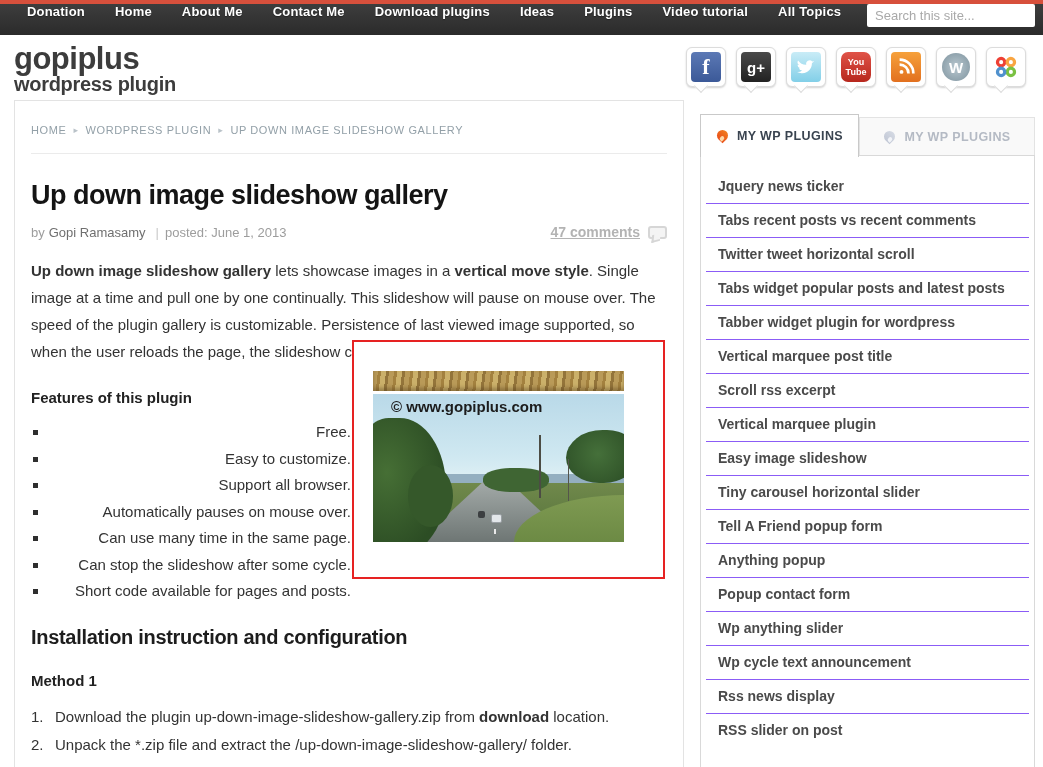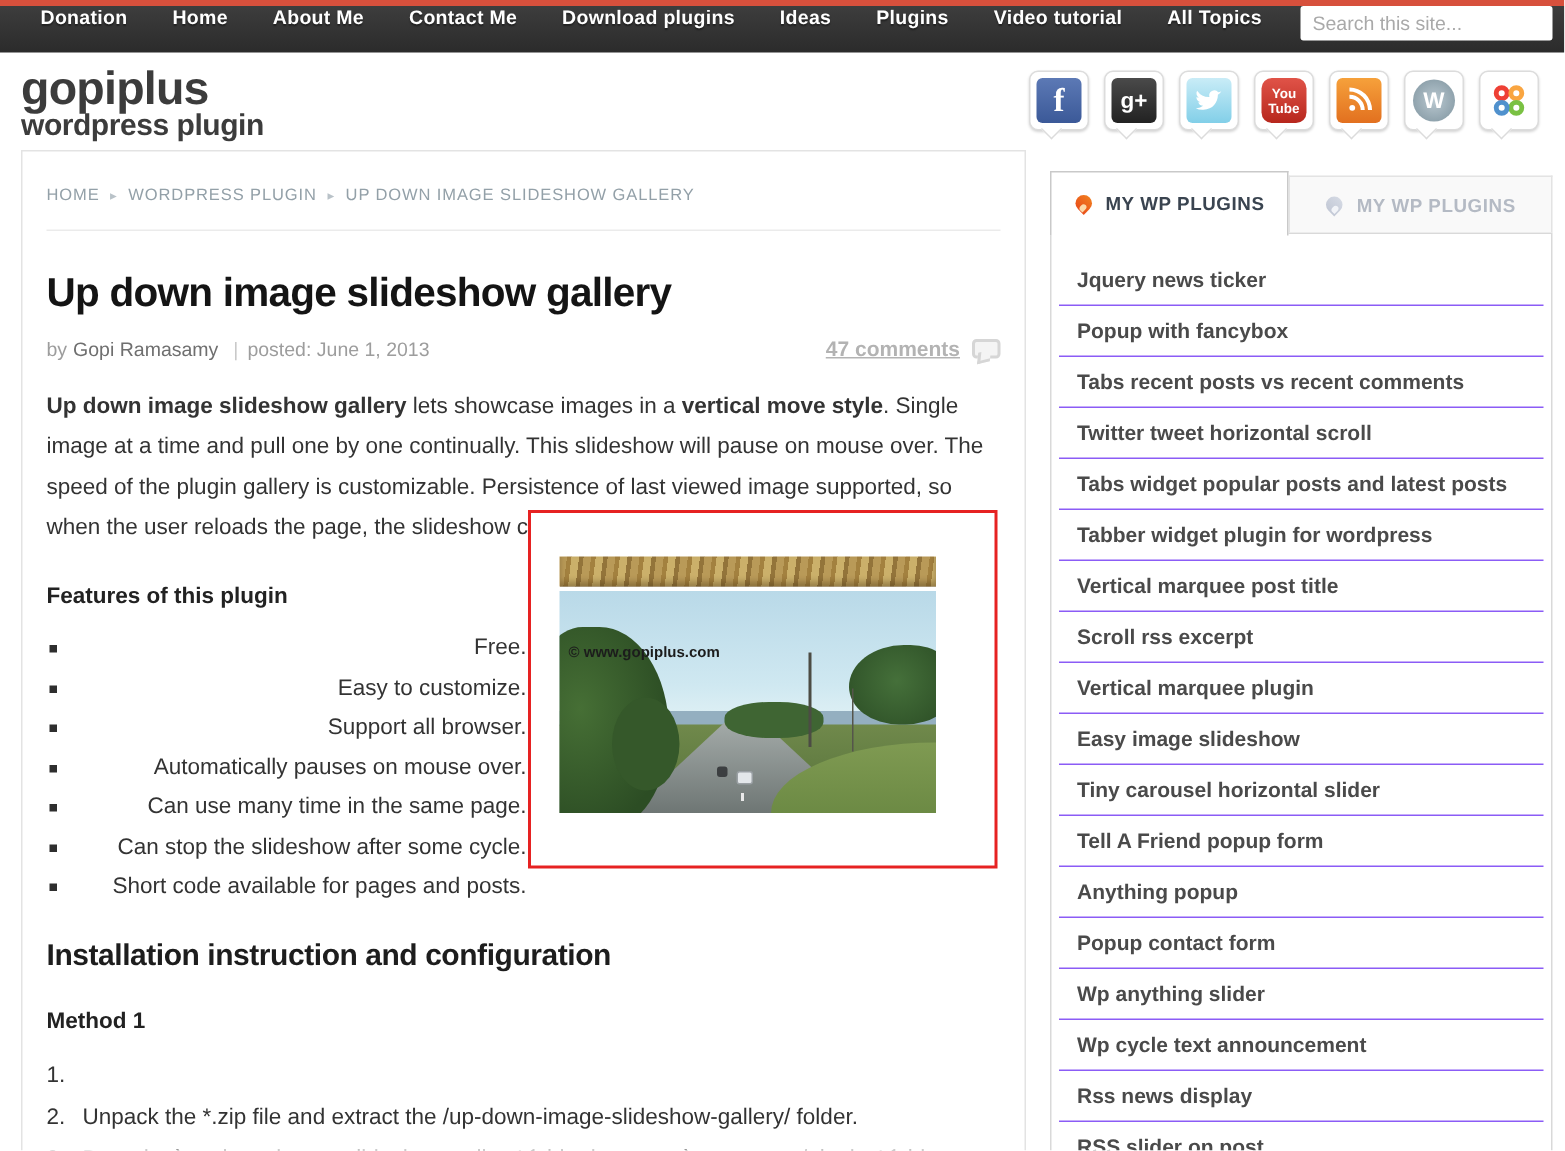--- a/index.html
+++ b/index.html
@@ -95,21 +95,21 @@
   .roadline { position:absolute; left:49%; bottom:0; width:2px; height:40%; background:repeating-linear-gradient(#e9e9e9 0 5px,transparent 5px 13px); }
   .tree-left { position:absolute; left:-7%; top:16%; width:36%; height:92%; background:radial-gradient(ellipse at 35% 40%,#466f35,#2c4d24 72%); border-radius:42% 58% 55% 45%; }
   .tree-left2 { position:absolute; left:14%; top:48%; width:18%; height:42%; background:#35582a; border-radius:50%; }
   .tree-mid { position:absolute; left:44%; top:50%; width:26%; height:16%; background:#3f6533; border-radius:45%; }
   .tree-right { position:absolute; right:-5%; top:24%; width:28%; height:36%; background:radial-gradient(circle at 45% 45%,#45703a,#2f5228 75%); border-radius:55% 45% 50% 50%; }
   .grass-right { position:absolute; right:0; bottom:0; width:44%; height:32%; background:linear-gradient(#7f9a52,#6c8a44); border-radius:100% 0 0 0; }
   .pole { position:absolute; right:33%; top:28%; width:2px; height:42%; background:#4c4c44; }
   .pole2 { position:absolute; right:22%; top:44%; width:1px; height:28%; background:#55554b; }
   .car { position:absolute; left:47%; bottom:13%; width:11px; height:9px; background:#e3e7ea; border:1px solid #9aa0a4; border-radius:2px; }
   .car2 { position:absolute; left:42%; bottom:16%; width:7px; height:7px; background:#3c3f41; border-radius:2px; }
-  .watermark { position:absolute; left:6px; top:4px; font-size:10px; font-weight:bold; color:#1c1c1c;margin-top:32px; }
+  .watermark { position:absolute; left:18px; top:4px; font-size:15px; font-weight:bold; color:#1c1c1c; }
   .demo-caption {
     position:absolute; left:498px; top:582px; width:135px; text-align:center;
     font-family:"DejaVu Serif", serif; font-weight:bold; font-size:34px; letter-spacing:1px; color:#e11d1f; cursor:pointer;
   }
   
   .tab {
     position:absolute; display:flex; align-items:center; justify-content:center; gap:8px;
     font-size:12.5px; font-weight:bold; letter-spacing:.4px; cursor:pointer;
   }
   .tab.active {
@@ -245,20 +245,21 @@
         <li>Automatically pauses on mouse over.</li>
         <li>Can use many time in the same page.</li>
         <li>Can stop the slideshow after some cycle.</li>
         <li>Short code available for pages and posts.</li>
       </ul>
       <h2 class="install">Installation instruction and configuration</h2>
       <div class="method">Method 1</div>
       <ol class="steps">
         <li>
             <span class="num">1.</span>
+            <span><span>Download the plugin up-down-image-slideshow-gallery.zip from </span><b>download</b><span> location.</span></span>
           </li>
         <li>
             <span class="num">2.</span>
             <span>Unpack the *.zip file and extract the /up-down-image-slideshow-gallery/ folder.</span>
           </li>
         <li>
             <span class="num">3.</span>
             <span>Drop the `up-down-image-slideshow-gallery' folder into your `wp-content/plugins' folder.</span>
           </li>
 
@@ -291,21 +292,20 @@
     <span class="flame"></span>
     <span>MY WP PLUGINS</span>
   </div>
   <div class="tab inactive">
     <span class="flame gray"></span>
     <span>MY WP PLUGINS</span>
   </div>
   <div class="panel">
     <ul>
       <li>Jquery news ticker</li>
-      <li>Popup with fancybox</li>
       <li>Tabs recent posts vs recent comments</li>
       <li>Twitter tweet horizontal scroll</li>
       <li>Tabs widget popular posts and latest posts</li>
       <li>Tabber widget plugin for wordpress</li>
       <li>Vertical marquee post title</li>
       <li>Scroll rss excerpt</li>
       <li>Vertical marquee plugin</li>
       <li>Easy image slideshow</li>
       <li>Tiny carousel horizontal slider</li>
       <li>Tell A Friend popup form</li>

